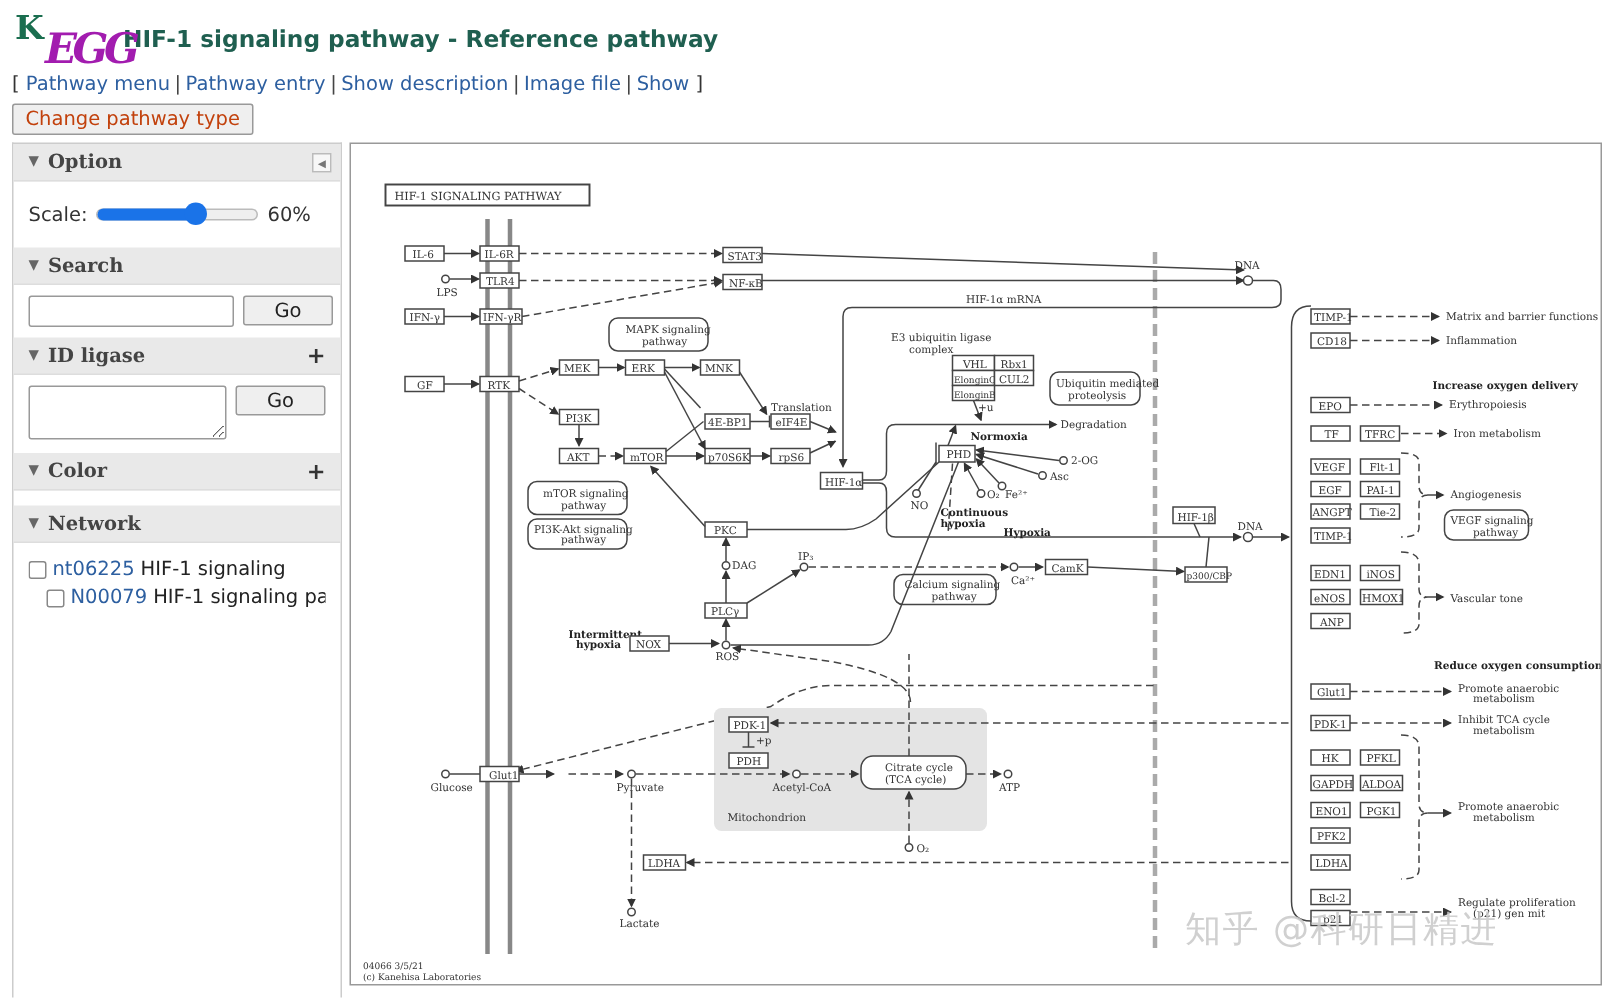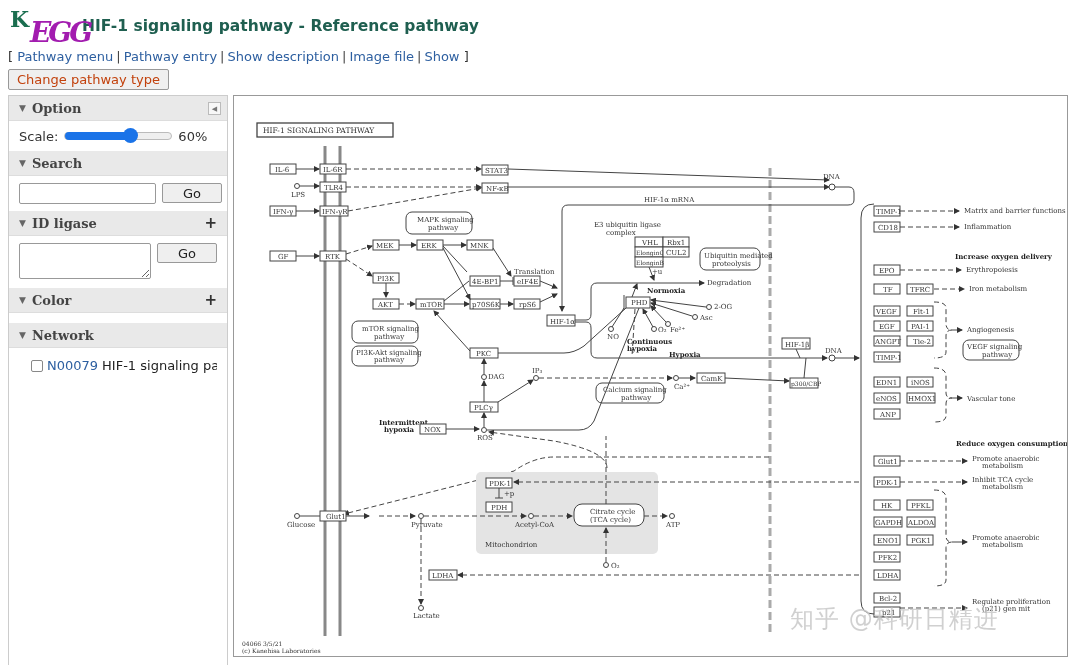--- a/index.html
+++ b/index.html
@@ -13,21 +13,21 @@
   .linkbar a { color: #2d5fa0; text-decoration: none; }
   .linkbar .sep { color: #444; margin: 0 3px; }
   .change-btn { position: absolute; left: 8px; top: 69px; height: 21px; padding: 0 8px; font-size: 13px; font-family: "DejaVu Sans", sans-serif; background: #efefef; border: 1px solid #999; border-radius: 2px; color: #c2410c; }
 
   .sidebar { position: absolute; left: 8px; top: 95px; width: 220px; height: 570px; border: 1px solid #ccc; border-bottom: none; background: #fff; }
   .sec-head { height: 25px; background: #e9e9e9; border-bottom: 1px solid #ddd; display: flex; align-items: center; padding-left: 10px; font-family: "DejaVu Serif", serif; font-weight: bold; font-size: 13px; color: #444; position: relative; }
   .sec-head .tri { font-size: 9px; margin-right: 6px; color: #666; }
   .sec-head .plus { position: absolute; right: 10px; top: 3px; font-size: 15px; font-weight: bold; color: #333; font-family: "DejaVu Sans", sans-serif; }
   .sec-head .collapse { position: absolute; right: 6px; top: 6px; width: 13px; height: 13px; border: 1px solid #bbb; background: #f7f7f7; font-size: 7px; color: #777; text-align: center; line-height: 11px; }
   .sec-body { padding: 6px 10px; font-size: 13px; }
-  .scale-row { display: flex; align-items: center; height: 30px; padding: 0 10px; font-size: 13px; color: #333; }
+  .scale-row { display: flex; align-items: center; height: 44px; padding: 0 10px; font-size: 13px; color: #333; }
   .slider { position: relative; width: 108px; height: 8px; margin: 0 6px; border: 1px solid #bbb; border-radius: 5px; background: #efefef; }
   .slider .fill { position: absolute; left: 0; top: -1px; height: 8px; border-radius: 5px; background: #1a73e8; }
   .slider .knob { position: absolute; top: -5px; width: 15px; height: 15px; border-radius: 50%; background: #1a73e8; margin-left: -7px; }
   .search-row { display: flex; align-items: flex-start; padding: 7px 10px; height: 35px; }
   .txt { width: 137px; height: 21px; border: 1px solid #999; border-radius: 2px; background: #fff; }
   .txt.tall { height: 36px; }
   .go { margin-left: 6px; height: 20px; padding: 0 20px; font-size: 13px; font-family: "DejaVu Sans", sans-serif; background: #efefef; border: 1px solid #999; border-radius: 2px; color: #222; }
   .net-item { display: flex; align-items: center; font-size: 13px; height: 19px; white-space: nowrap; overflow: hidden; }
   .chk { width: 12px; height: 12px; border: 1px solid #888; border-radius: 2px; margin-right: 4px; background: #fff; flex: none; }
   .net-item .id { color: #2d5fa0; margin-right: 4px; }
@@ -97,20 +97,25 @@
     <span class="tri">▼</span>
     <span>Color</span>
     <span class="plus">+</span>
   </div>
   <div style="height:10px;"></div>
   <div class="sec-head">
     <span class="tri">▼</span>
     <span>Network</span>
   </div>
   <div class="sec-body" style="padding-top:8px;">
+    <div class="net-item">
+      <span class="chk"></span>
+      <a class="id" href="#" style="text-decoration:none;">nt06225</a>
+      <span>HIF-1 signaling</span>
+    </div>
     <div class="net-item" style="padding-left:12px;">
       <span class="chk"></span>
       <a class="id" href="#" style="text-decoration:none;">N00079</a>
       <span>HIF-1 signaling pathw</span>
     </div>
   </div>
 </div>
 
 <div class="canvas">
 <svg width="835" height="562" viewBox="0 0 835 562">

